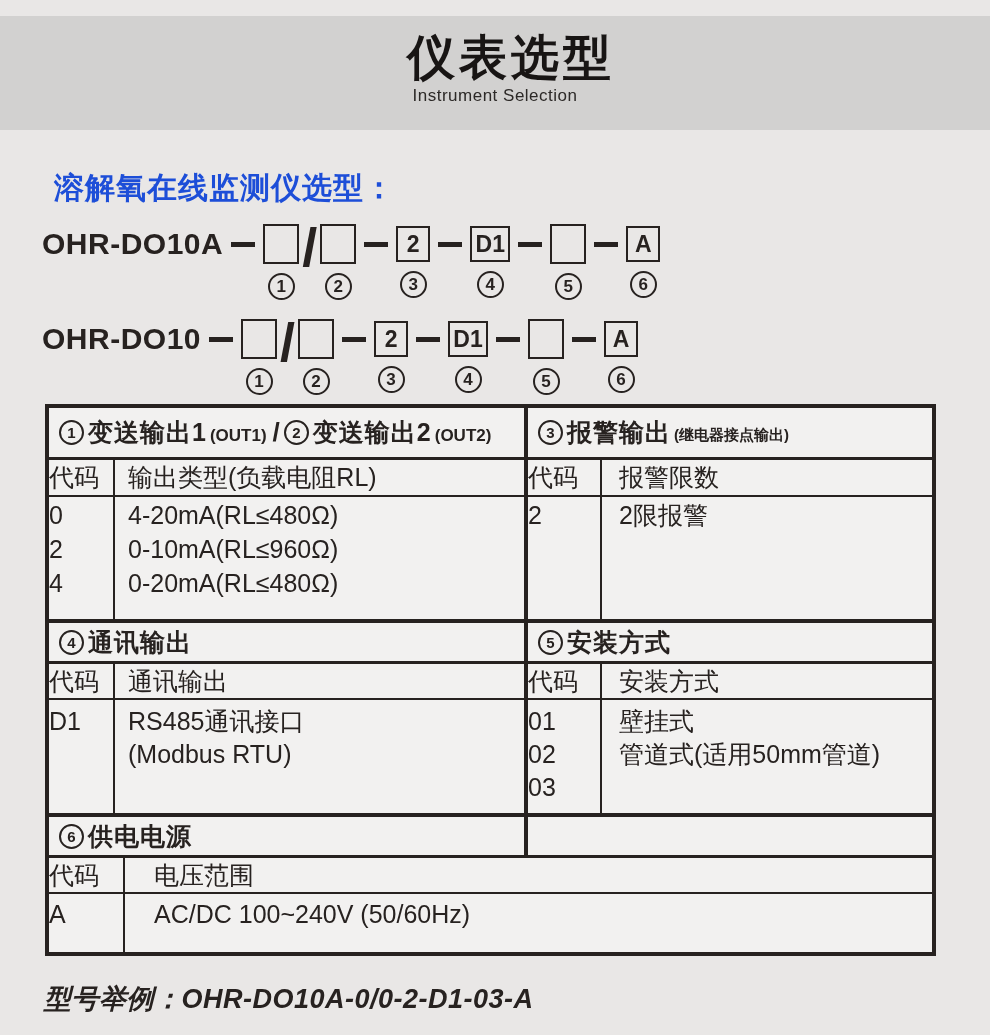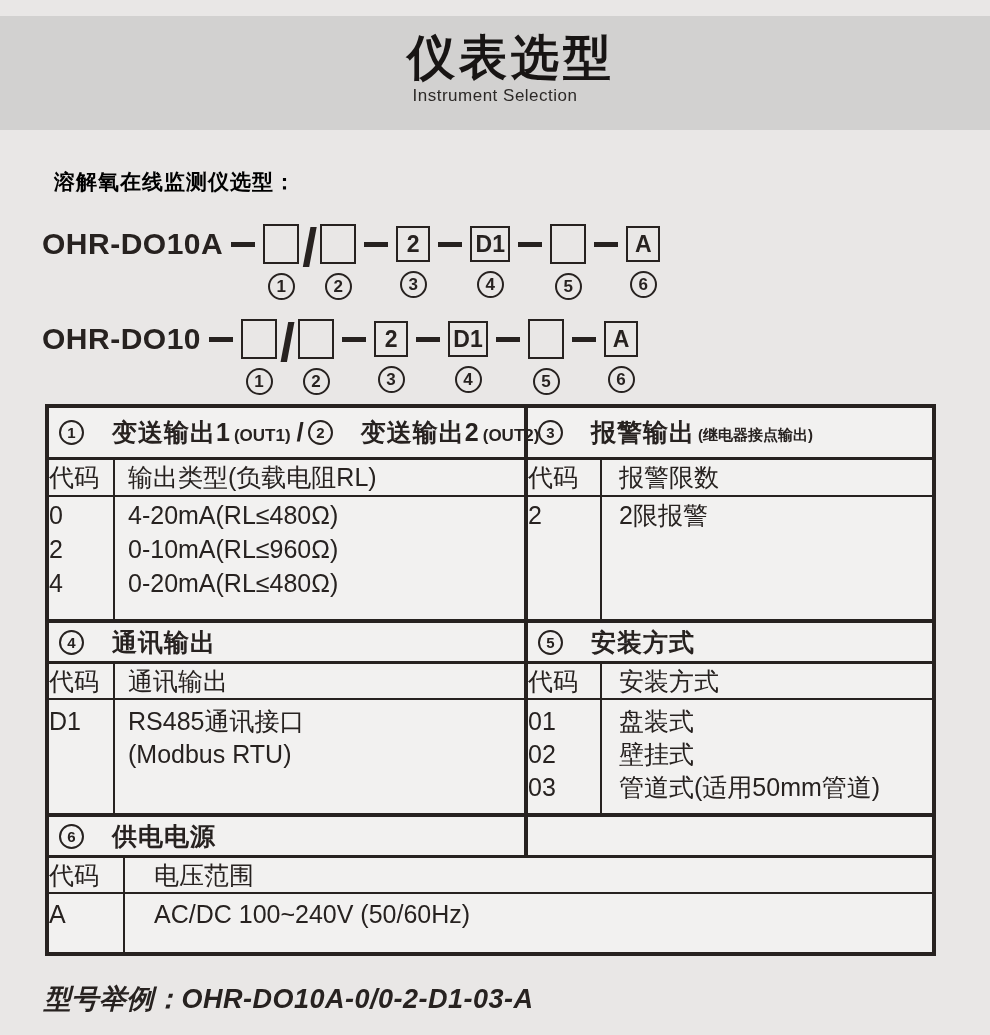--- a/index.html
+++ b/index.html
@@ -13,21 +13,21 @@
     width:990px;height:1035px;overflow:hidden;position:relative;
     background:var(--page-bg);
     font-family:"Liberation Sans","DejaVu Sans",sans-serif;
     color:var(--ink);
   }
   
   .band{position:absolute;top:16px;left:0;width:990px;height:114px;background:var(--band-bg);text-align:center;}
   .band .title{font-size:48px;font-weight:700;letter-spacing:4px;padding-top:14px;line-height:56px;color:#181514;margin-left:32px;}
   .band .subtitle{font-size:17px;letter-spacing:.5px;margin-top:0;color:#2c2927;}
   
-  .heading{position:absolute;left:54px;top:168px;font-size:21px;font-weight:700;letter-spacing:1px;color:#000000;}
+  .heading{position:absolute;left:54px;top:168px;font-size:30px;font-weight:700;letter-spacing:1px;color:#1d4ed8;}
   
   .mline{position:absolute;left:42px;display:flex;align-items:flex-start;}
   .mline1{top:224px;}
   .mline2{top:319px;}
   .mname{font-size:30px;font-weight:700;line-height:40px;letter-spacing:.5px;white-space:nowrap;}
   .dash{width:24px;height:5px;background:var(--ink);margin:18px 8px 0 8px;flex:none;}
   .slot{display:flex;flex-direction:column;align-items:center;flex:none;}
   .mbox{box-sizing:border-box;border:2px solid var(--ink);display:flex;align-items:center;justify-content:center;
         font-size:23px;font-weight:700;background:transparent;}
   .b-lg{width:36px;height:40px;}
@@ -44,21 +44,21 @@
   .rpane{flex:1;box-sizing:border-box;border-left:4px solid var(--ink);display:flex;}
   .fullpane{width:100%;box-sizing:border-box;display:flex;}
   .sec-row{height:52px;border-bottom:3px solid var(--ink);}
   .sec-row2{height:41px;border-bottom:3px solid var(--ink);}
   .hdr-row{height:37px;border-bottom:2px solid var(--ink);}
   .hdr-row2{height:36px;border-bottom:2px solid var(--ink);}
   .body-row1{height:126px;border-bottom:4px solid var(--ink);}
   .body-row2{height:117px;border-bottom:4px solid var(--ink);}
   .body-row3{height:58px;}
   .sec-cell{align-items:center;padding-left:10px;font-weight:700;font-size:25px;white-space:nowrap;}
-  .sec-cell .lbl{letter-spacing:1px;margin-left:24px;}
+  .sec-cell .lbl{letter-spacing:1px;}
   .circ{box-sizing:border-box;display:inline-flex;width:25px;height:25px;border:2px solid var(--ink);
         border-radius:50%;align-items:center;justify-content:center;font-size:15px;font-weight:700;
         margin-right:4px;flex:none;}
   .sm{font-size:17px;font-weight:700;margin:6px 2px 0 3px;letter-spacing:0;}
   .smx{font-size:15px;}
   .secslash{font-size:26px;font-weight:700;margin:0 4px;}
   .code{box-sizing:border-box;border-right:2px solid var(--ink);text-align:left;flex:none;font-size:25px;}
   .c64{width:66px;}
   .c72{width:74px;}
   .c74{width:76px;}
@@ -237,21 +237,20 @@
         <div>(Modbus RTU)</div>
       </div>
     </div>
     <div class="rpane">
       <div class="code c72">
         <div>01</div>
         <div>02</div>
         <div>03</div>
       </div>
       <div class="desc">
-        <div>盘装式</div>
         <div>壁挂式</div>
         <div>管道式(适用50mm管道)</div>
       </div>
     </div>
   </div>
 
   <div class="trow sec-row2">
     <div class="lpane sec-cell">
       <span class="circ">6</span>
       <span class="lbl">供电电源</span>

